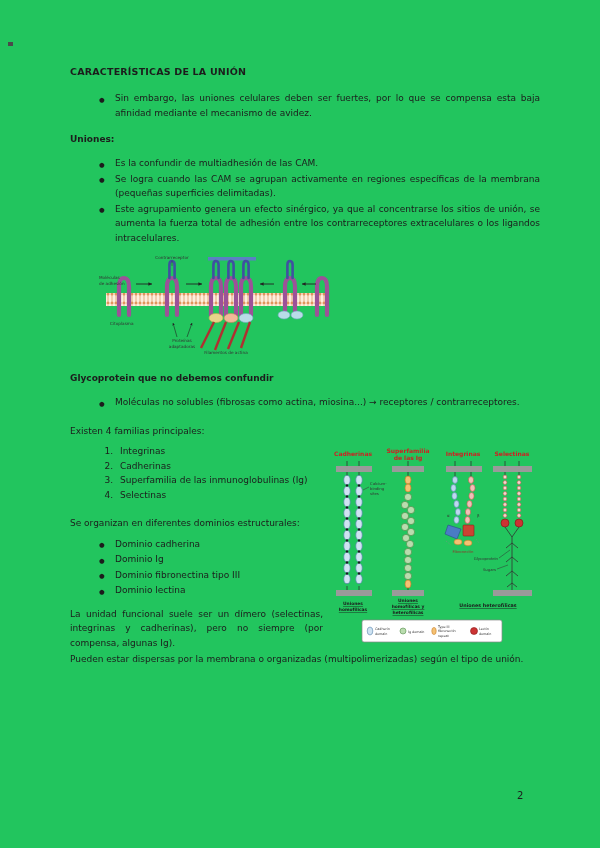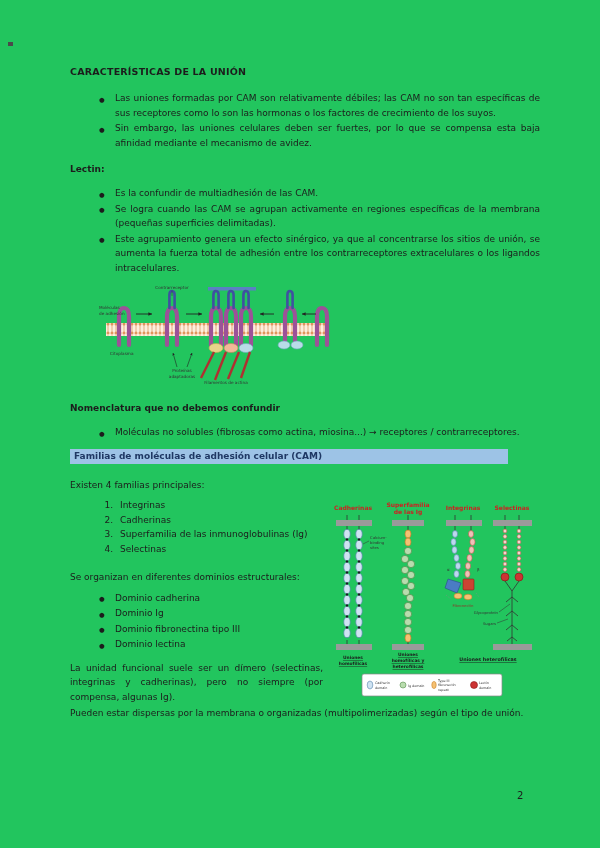--- a/index.html
+++ b/index.html
@@ -37,25 +37,24 @@
 <body>
 
 <div class="page">
   <div class="smudge"></div>
 
   <div class="content">
 
     <h1 class="doc-title">CARACTERÍSTICAS DE LA UNIÓN</h1>
 
     <ul class="b">
-      <li>Las uniones formadas por CAM son relativamente débiles; las CAM no son tan específicas de sus receptores como lo son las hormonas o los factores de crecimiento de los suyos.</li>
       <li>Sin embargo, las uniones celulares deben ser fuertes, por lo que se compensa esta baja afinidad mediante el mecanismo de avidez.</li>
     </ul>
 
-    <h2 class="sub-head">Lectin:</h2>
+    <h2 class="sub-head">Uniones:</h2>
 
     <ul class="b">
       <li>Es la confundir de multiadhesión de las CAM.</li>
       <li>Se logra cuando las CAM se agrupan activamente en regiones específicas de la membrana (pequeñas superficies delimitadas).</li>
       <li>Este agrupamiento genera un efecto sinérgico, ya que al concentrarse los sitios de unión, se aumenta la fuerza total de adhesión entre los contrarreceptores extracelulares o los ligandos intracelulares.</li>
     </ul>
 
     <div class="membrane-wrap">
       <svg width="238" height="102" viewBox="0 0 238 102">
         <defs>
@@ -120,27 +119,26 @@
         <text x="84" y="89" font-size="4.2" text-anchor="middle" class="figlabel">Proteínas</text>
         <text x="84" y="94.5" font-size="4.2" text-anchor="middle" class="figlabel">adaptadoras</text>
         <g stroke="#222" stroke-width="0.6">
           <line x1="79" y1="84" x2="75" y2="70" marker-end="url(#ah)"></line>
           <line x1="89" y1="84" x2="94" y2="70" marker-end="url(#ah)"></line>
         </g>
         <text x="128" y="101" font-size="4.2" text-anchor="middle" class="figlabel">Filamentos de actina</text>
       </svg>
     </div>
 
-    <h2 class="sub-head">Nomenclatura que no debemos confundir</h2>
+    <h2 class="sub-head">Glycoprotein que no debemos confundir</h2>
 
     <ul class="b">
       <li>Moléculas no solubles (fibrosas como actina, miosina...) → receptores / contrarreceptores.</li>
     </ul>
 
-    <div class="hl">Familias de moléculas de adhesión celular (CAM)</div>
 
     <div class="fam">
       <p class="intro">Existen 4 familias principales:</p>
 
       <ol class="n">
         <li>Integrinas</li>
         <li>Cadherinas</li>
         <li>Superfamilia de las inmunoglobulinas (Ig)</li>
         <li>Selectinas</li>
       </ol>

